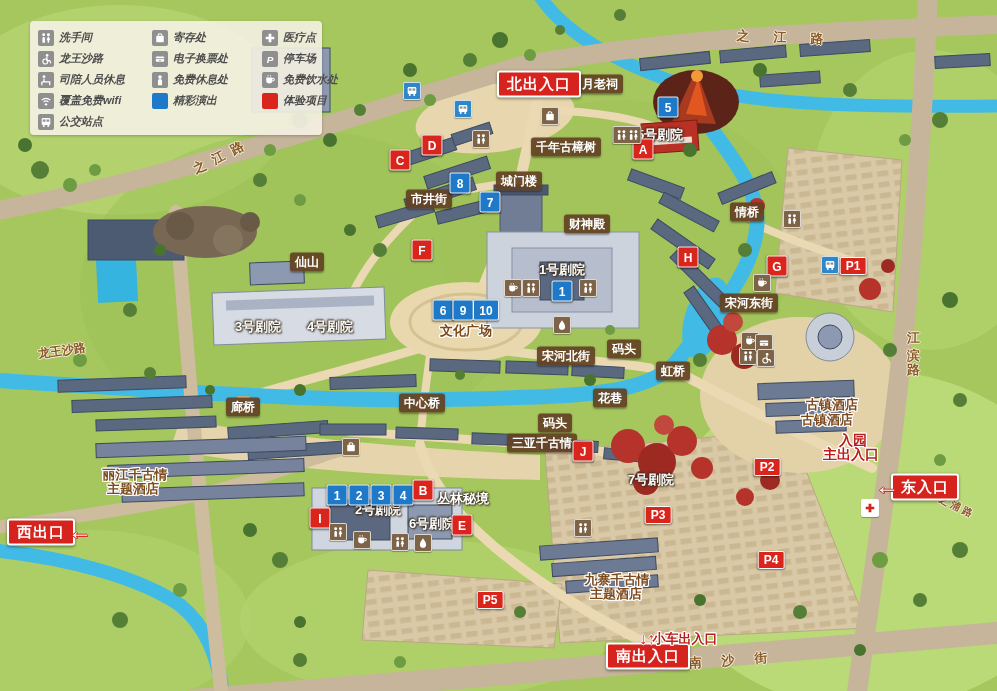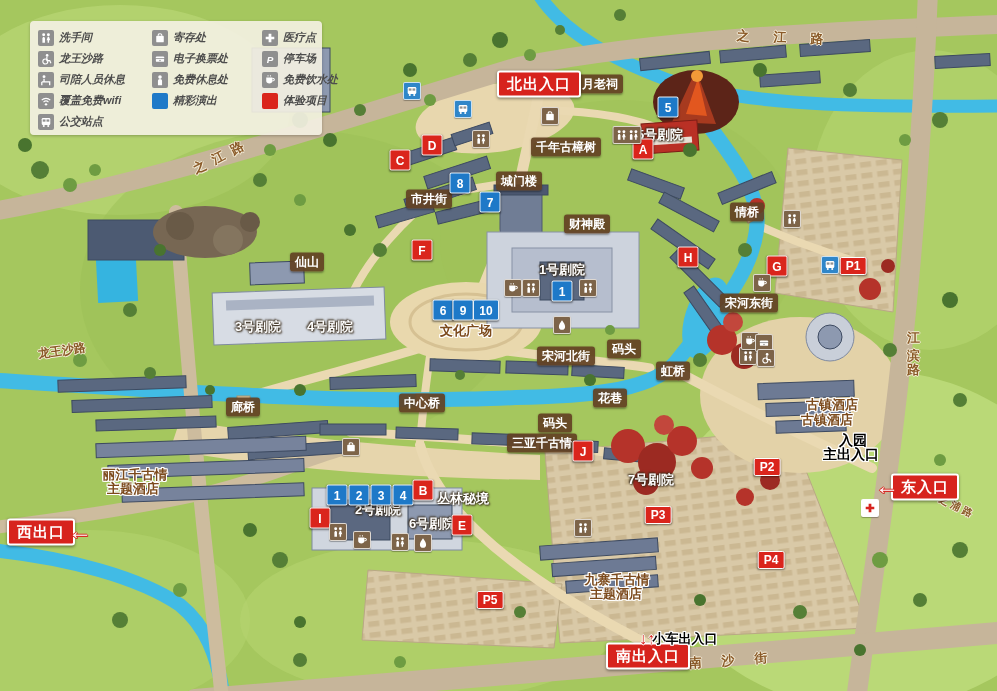--- a/index.html
+++ b/index.html
@@ -10,21 +10,21 @@
   
   .plabel{background:rgba(99,66,35,.93);color:#fff;font-weight:bold;font-size:12px;
           padding:1px 5px;border-radius:3px;box-shadow:0 1px 2px rgba(0,0,0,.35);}
   
   .wlabel{color:#fff;font-weight:bold;font-size:13px;
           text-shadow:0 0 2px #3a2d1c,1px 1px 2px #3a2d1c,-1px -1px 2px #3a2d1c;}
   
   .htext{color:#7c4a1c;font-weight:bold;font-size:13px;
          text-shadow:-1px 0 #fff,1px 0 #fff,0 -1px #fff,0 1px #fff,-1px -1px #fff,1px 1px #fff,1px -1px #fff,-1px 1px #fff;}
   
-  .redtext{color:#000000;font-weight:bold;font-size:13px;
+  .redtext{color:#b91c1c;font-weight:bold;font-size:13px;
          text-shadow:-1px 0 #fff,1px 0 #fff,0 -1px #fff,0 1px #fff,-1px -1px #fff,1px 1px #fff,1px -1px #fff,-1px 1px #fff;}
   
   .redbox{background:#d7231d;color:#fff;font-weight:bold;font-size:15px;
           padding:2px 8px;border-radius:3px;border:2px solid #fff;
           box-shadow:0 1px 3px rgba(0,0,0,.4);letter-spacing:1px;}
   .arrow{color:#fff;font-weight:bold;font-size:24px;line-height:1;
          text-shadow:-1px 0 #d7231d,1px 0 #d7231d,0 -1px #d7231d,0 1px #d7231d,1px 1px 0 #d7231d;}
   .redarrows{color:#d7231d;font-weight:bold;font-size:16px;
          text-shadow:-1px 0 #fff,1px 0 #fff,0 -1px #fff,0 1px #fff;}
   

